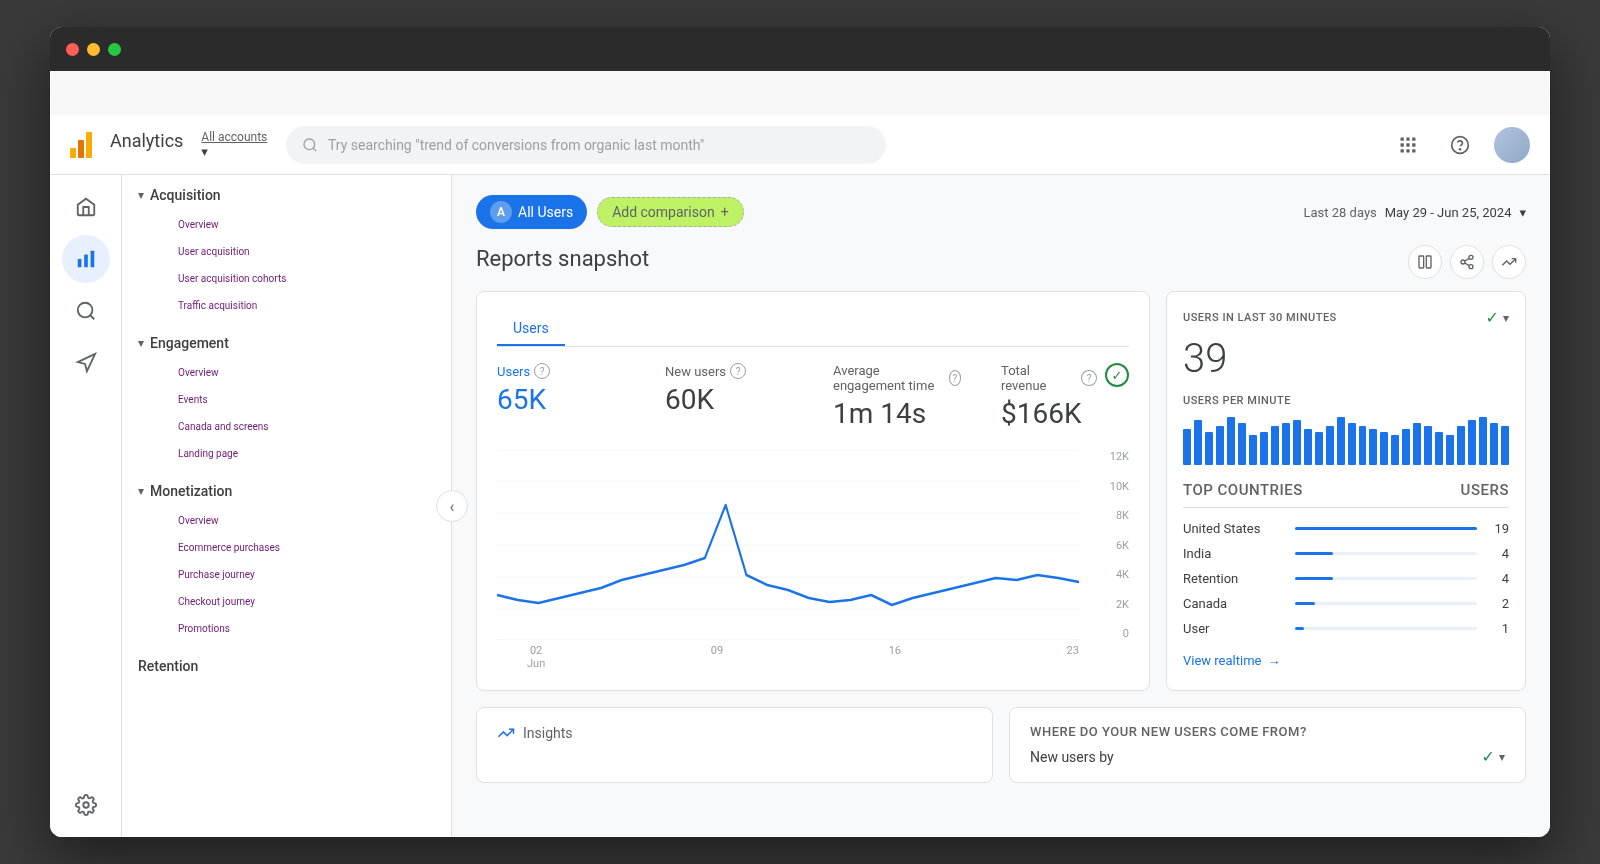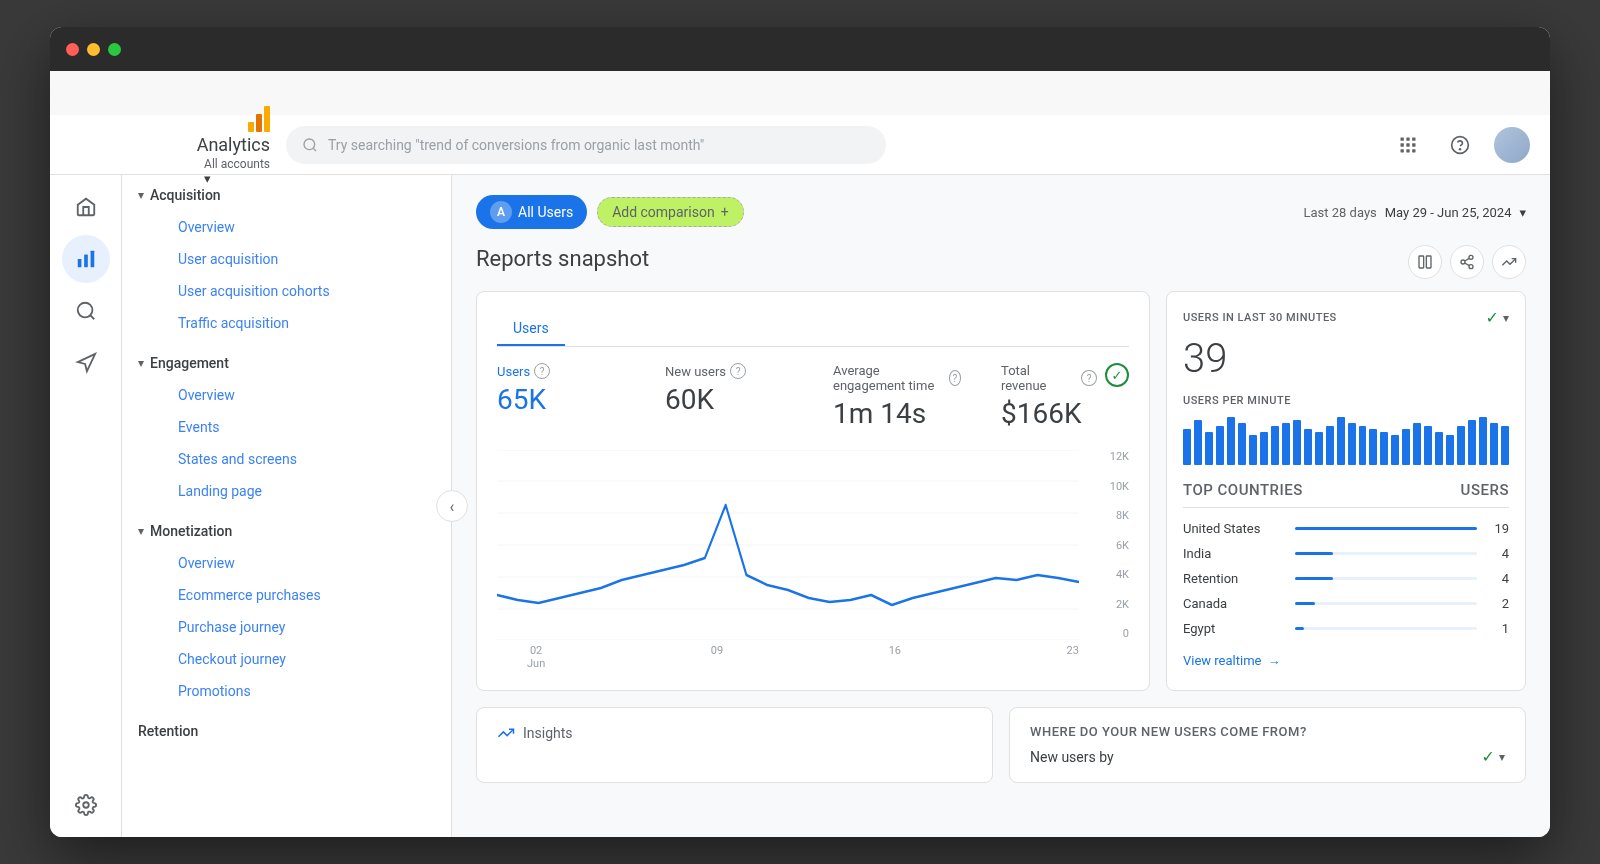--- a/index.html
+++ b/index.html
@@ -38,24 +38,23 @@
     .tl {
       width: 13px;
       height: 13px;
       border-radius: 50%;
     }
     .tl-red { background: #ff5f57; }
     .tl-yellow { background: #febc2e; }
     .tl-green { background: #28c840; }
     .logo-area {
       display: flex;
-      align-items: flex-end;
-      gap: 2px;
+      align-items: flex-start;
+      gap: 18px;
       min-width: 200px;
-      flex-direction: column;
     }
     .logo-icon {
       display: flex;
       align-items: flex-end;
       gap: 2px;
       height: 28px;
     }
     .logo-bar {
       width: 6px;
       background: #f9ab00;
@@ -70,20 +69,21 @@
       color: #3c4043;
     }
     .accounts-dropdown {
       display: flex;
       flex-direction: column;
       cursor: pointer;
     }
     .accounts-label {
       font-size: 12px;
       color: #5f6368;
+      text-decoration: underline;
     }
     .accounts-value {
       font-size: 13px;
       color: #3c4043;
       display: flex;
       align-items: center;
       gap: 4px;
     }
     .search-bar {
       flex: 1;
@@ -171,22 +171,22 @@
       margin-bottom: 8px;
     }
     .nav-section {
       padding: 4px 0;
     }
     .nav-item {
       display: flex;
       align-items: center;
       padding: 8px 16px 8px 24px;
       cursor: pointer;
-      font-size: 14px;
-      color: #3b82f6;
+      font-size: 10px;
+      color: #701a75;
       gap: 8px;
       text-align: right;
     }
     .nav-section-header {
       display: flex;
       align-items: center;
       padding: 8px 16px;
       cursor: pointer;
       font-size: 14px;
       font-weight: 500;
@@ -703,21 +703,21 @@
               <span>Engagement</span>
             </div>
             <div class="nav-sub">
               <div class="nav-item">
                 <span>Overview</span>
               </div>
               <div class="nav-item">
                 <span>Events</span>
               </div>
               <div class="nav-item">
-                <span>States and screens</span>
+                <span>Canada and screens</span>
               </div>
               <div class="nav-item">
                 <span>Landing page</span>
               </div>
             </div>
           </div>
 
           <div class="nav-section">
             <div class="nav-section-header">
               <span class="chevron-icon">▾</span>
@@ -986,21 +986,21 @@
     <span class="country-count">4</span>
   </div>
                 <div class="country-row">
     <span style="min-width:100px;font-size:13px;color:#3c4043;">Canada</span>
     <div class="country-bar-wrap">
       <div class="country-bar" style="width:11%;"></div>
     </div>
     <span class="country-count">2</span>
   </div>
                 <div class="country-row">
-    <span style="min-width:100px;font-size:13px;color:#3c4043;">Egypt</span>
+    <span style="min-width:100px;font-size:13px;color:#3c4043;">User</span>
     <div class="country-bar-wrap">
       <div class="country-bar" style="width:5%;"></div>
     </div>
     <span class="country-count">1</span>
   </div>
               </div>
             <div class="view-realtime">
               <span>View realtime</span>
               <span>→</span>
             </div>

